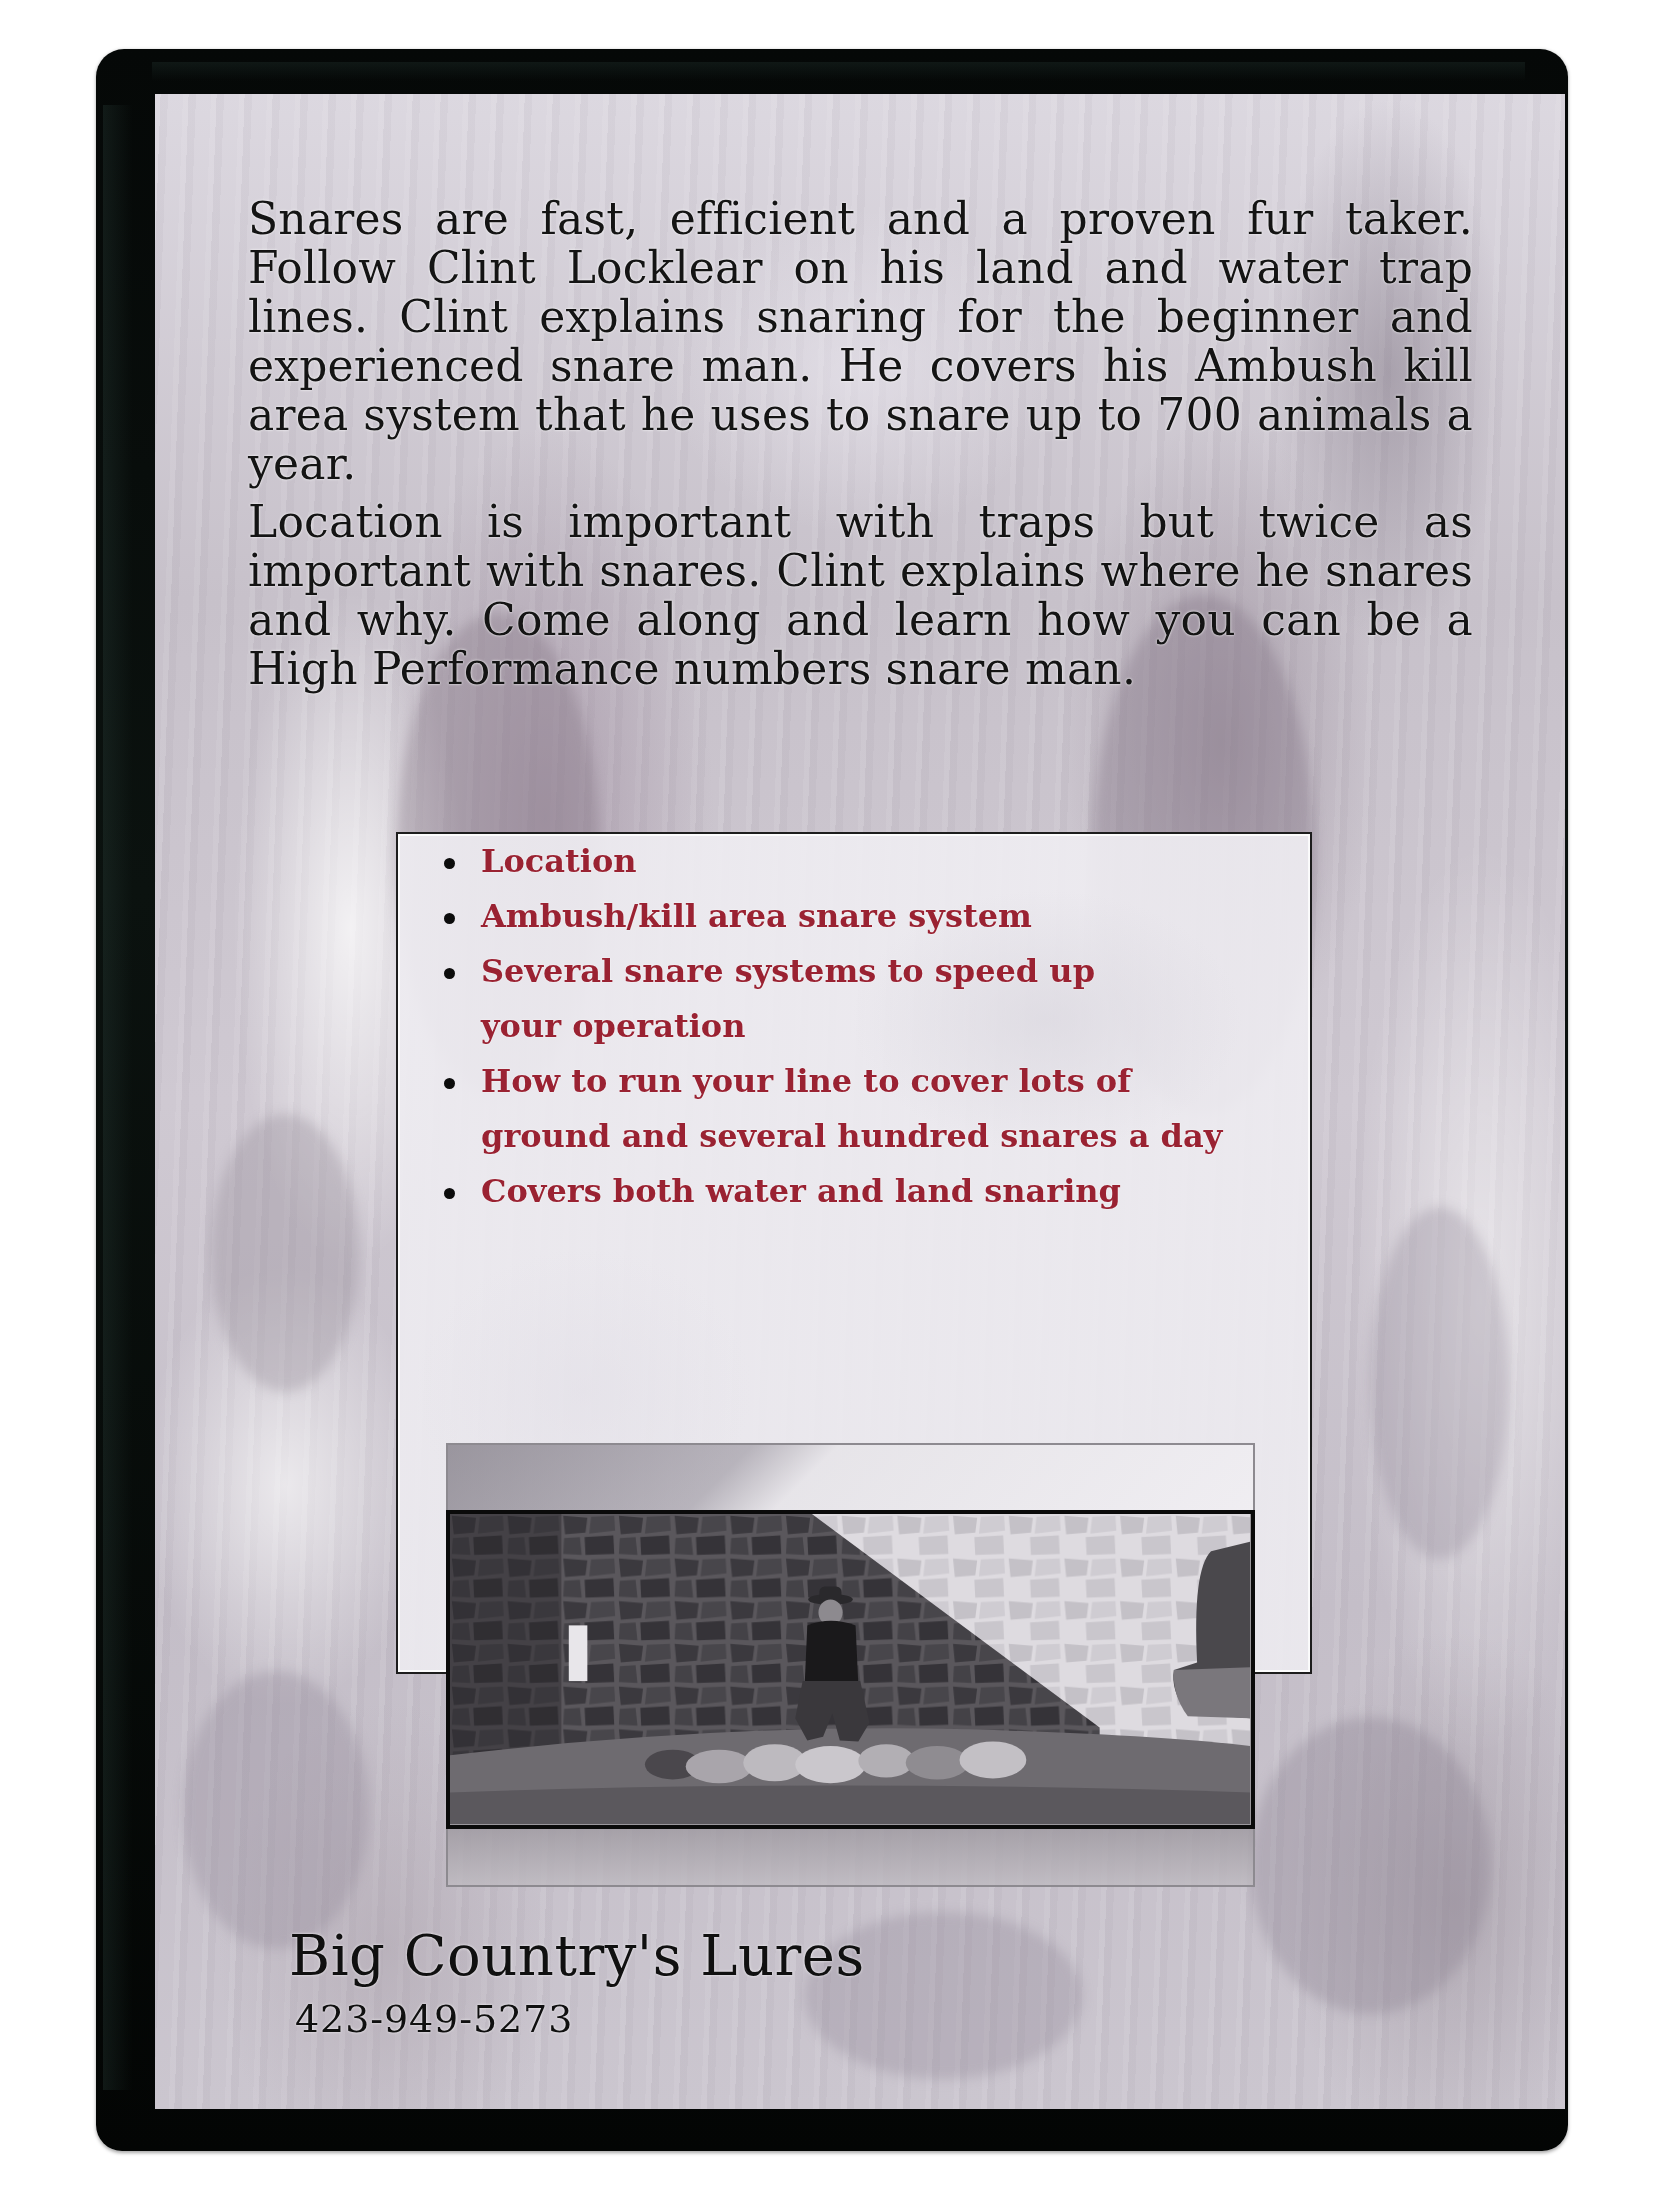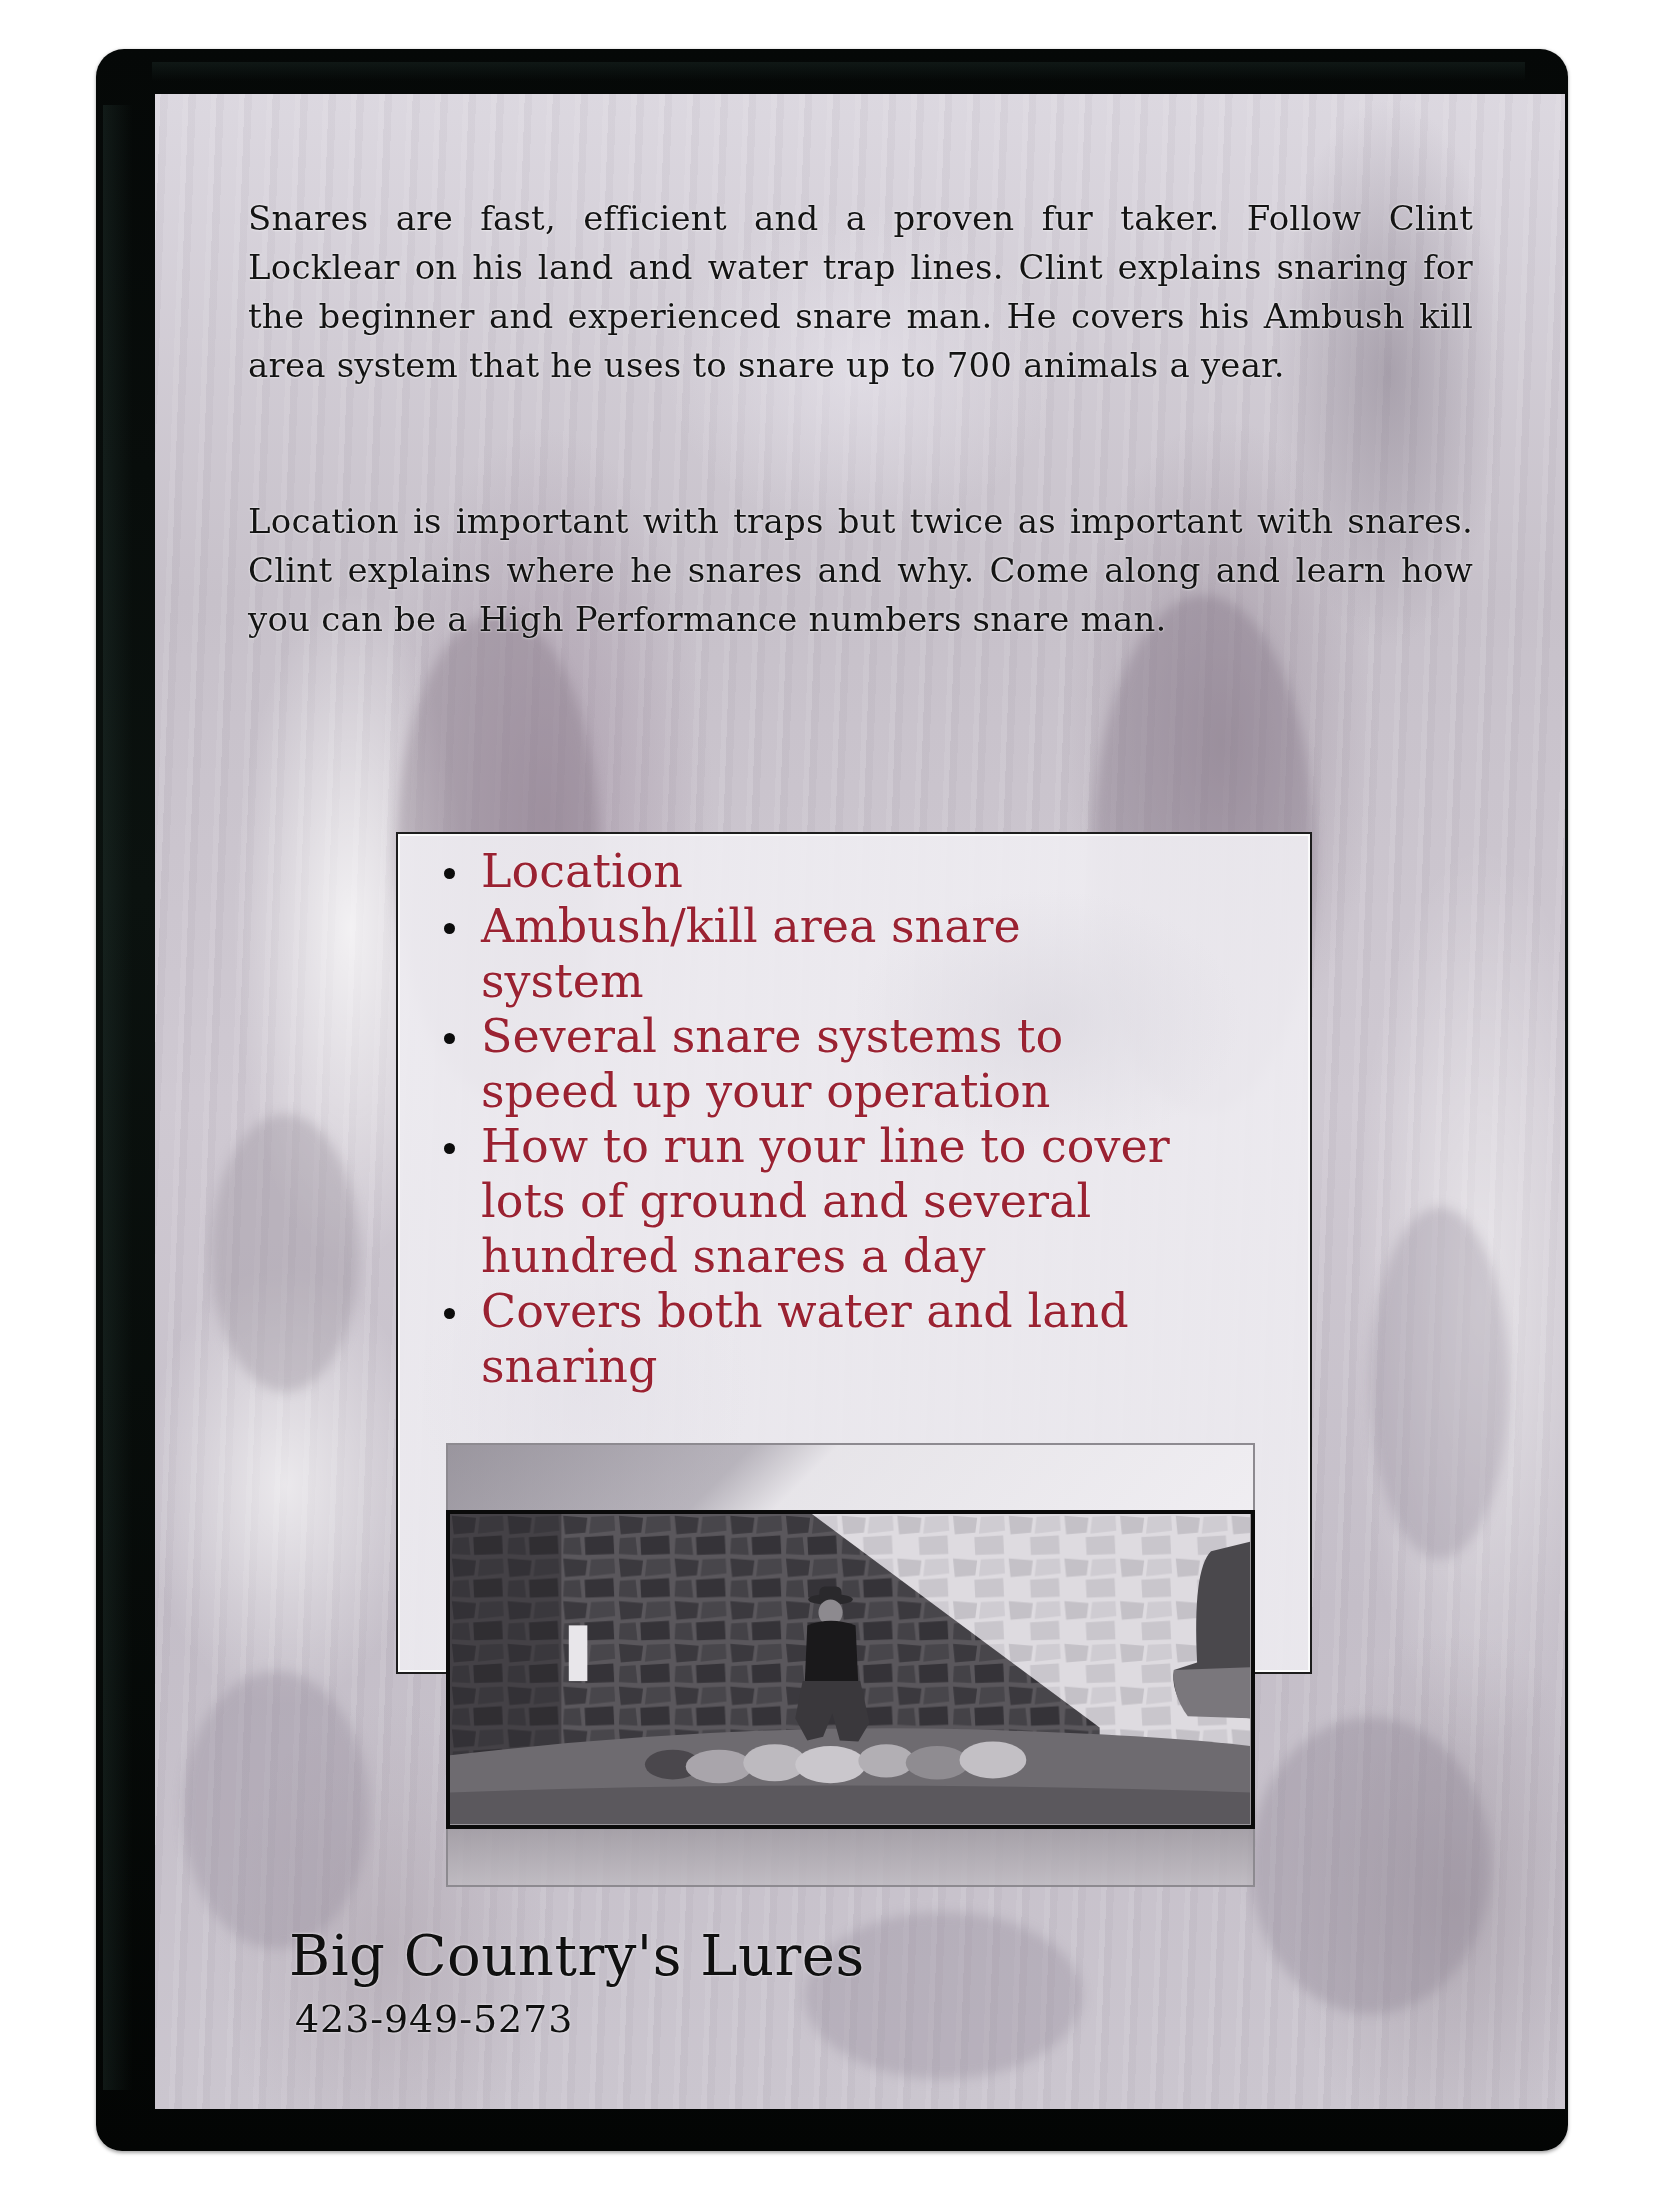--- a/index.html
+++ b/index.html
@@ -36,40 +36,41 @@
         radial-gradient(ellipse 241px 352px at 232px 1855px, rgba(170,160,170,.5), rgba(170,160,170,0) 70%),
         repeating-linear-gradient(92deg, rgba(255,255,255,.08) 0 5.6px, rgba(120,110,125,.06) 5.6px 13px, rgba(255,255,255,0) 13px 28px),
         linear-gradient(180deg, #dcd8e0 0%, #c7c1ca 25%, #cfc9d2 50%, #c4bec8 75%, #cbc6cf 100%);
     }
     .fur-streak {
       position: absolute; border-radius: 50%;
       filter: blur(5.6px);
     }
     .body-text {
       position: absolute; left: 93px; width: 1225px;
-      font-size: 34px; line-height: 49px; color: #141414;
+      font-size: 44px; line-height: 49px; color: #141414;
       text-align: justify; text-align-last: left;
       letter-spacing: 0.2px;
       text-shadow: 0 0 2.8px rgba(255,255,255,.85), 0 0 0.9px rgba(255,255,255,.9);
     }
     .p1 { top: 100px; }
     .p2 { top: 403px; }
     .feature-box {
       position: absolute; left: 241px; top: 738px; width: 912px; height: 838px;
       border: 2.8px solid #1d1d1d;
       box-shadow: inset 0 0 0 1.9px rgba(255,255,255,.85);
       background:
         radial-gradient(ellipse 278px 186px at 649px 186px, rgba(215,212,220,.6), rgba(215,212,220,0) 70%),
         radial-gradient(ellipse 241px 204px at 186px 557px, rgba(225,222,230,.5), rgba(225,222,230,0) 70%),
         linear-gradient(180deg, rgba(238,236,241,.93), rgba(236,234,239,.93));
     }
     .feature-list {
-      position: absolute; left: 46px; top: 10px; margin: 0; padding: 0; list-style: none;
-      font-size: 46px; line-height: 55px; color: #9a2232;
+      position: absolute; left: 46px; top: 0; margin: 0; padding: 0; list-style: none;
+      font-size: 32px; line-height: 55px; color: #9a2232;
       text-shadow: 0 0 1.9px rgba(255,255,255,.9);
+      font-weight: bold;
     }
     .feature-list li { position: relative; padding-left: 37px; width: 742px; }
     .feature-list li::before {
       content: ""; position: absolute; left: 0; top: 24px;
       width: 11px; height: 11px; border-radius: 50%; background: #0c0c0c;
     }
     .photo-wrap {
       position: absolute; left: 291px; top: 1349px; width: 809px; height: 443px;
     }
     .photo-strip-top {

